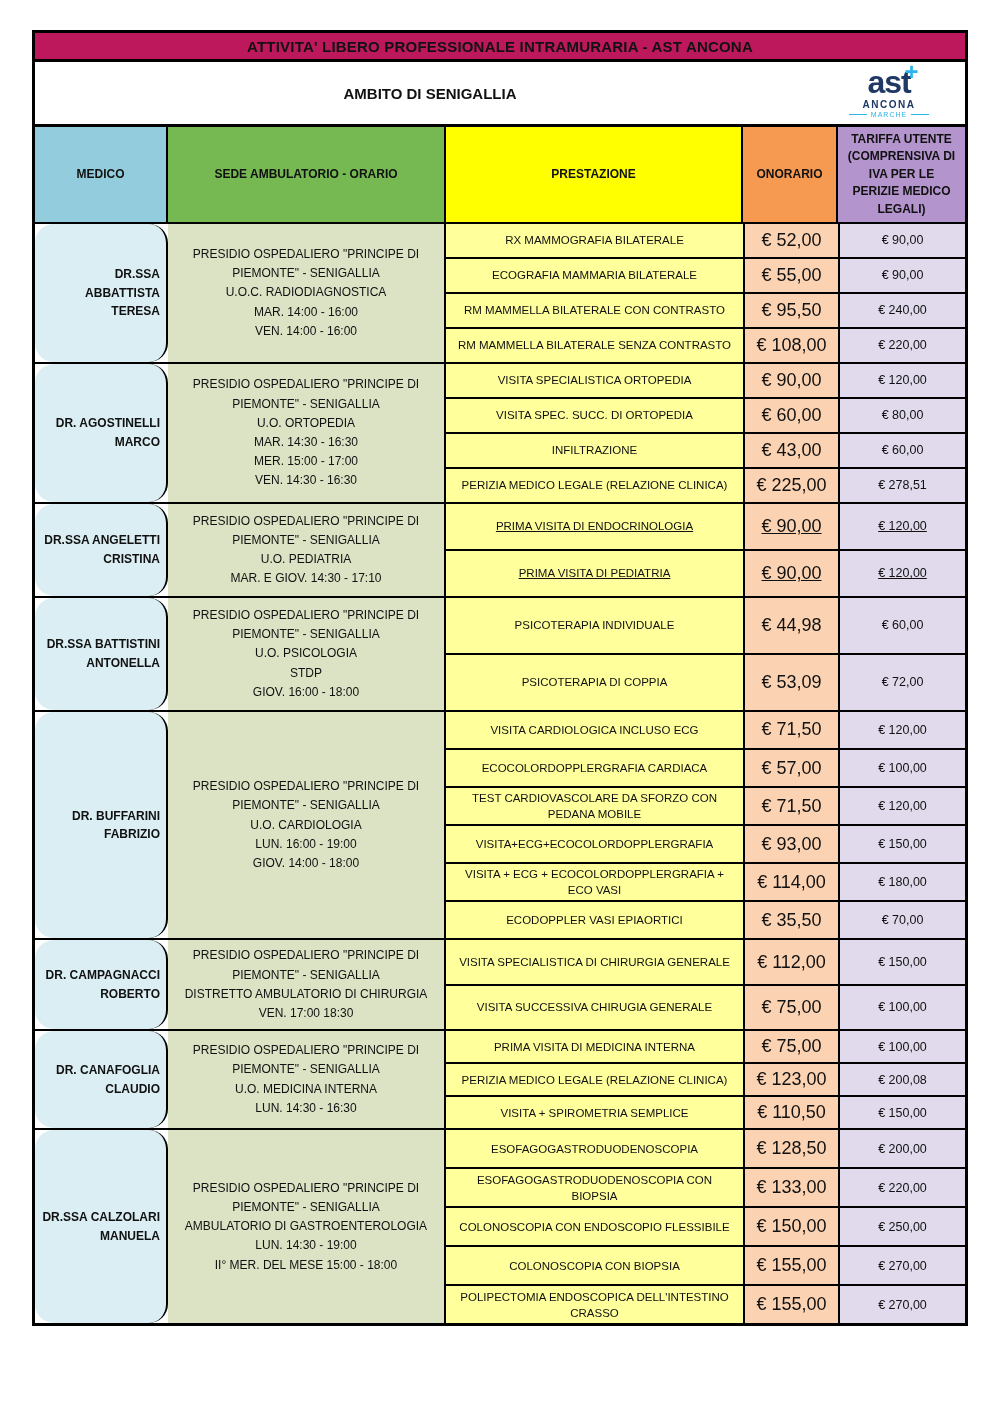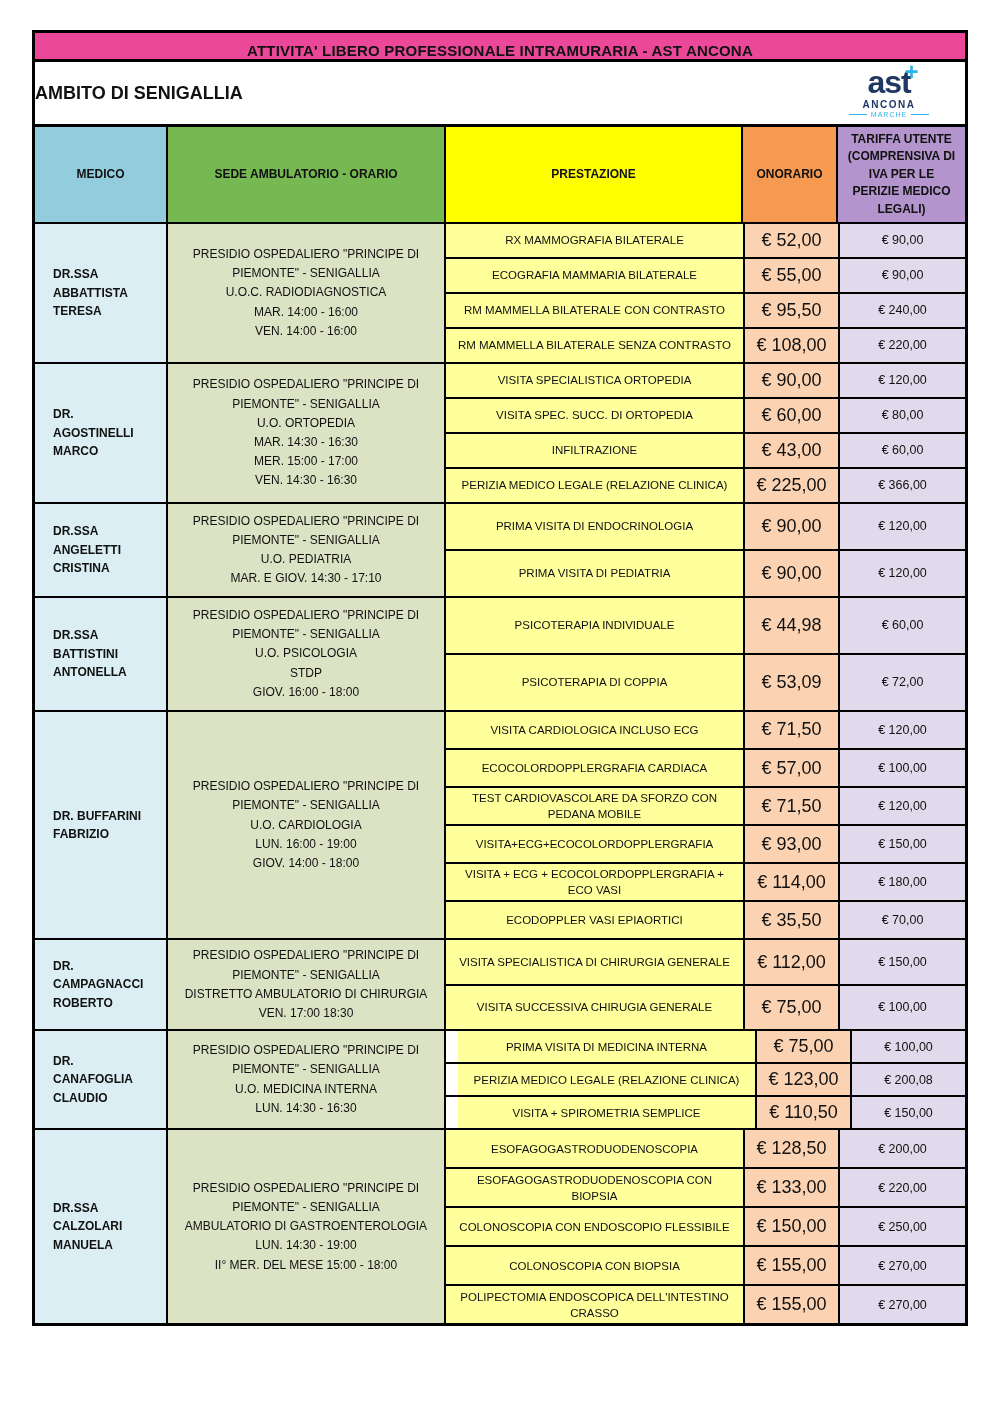--- a/index.html
+++ b/index.html
@@ -1,60 +1,60 @@
 <!DOCTYPE html>
 <html><head>
 <meta charset="utf-8">
 <style>
   html,body{margin:0;padding:0;background:#ffffff;width:1000px;height:1414px;overflow:hidden;
     font-family:"Liberation Sans",sans-serif;color:#111;}
   .page{position:absolute;left:32px;top:30px;width:936px;}
   .box{box-sizing:border-box;border:3px solid #000;}
-  .title1{background:#ec4899;height:32px;display:flex;align-items:flex-end;justify-content:center;
+  .title1{background:#be185d;height:32px;display:flex;align-items:center;justify-content:center;
     font-weight:bold;font-size:15px;letter-spacing:.2px;}
   .title2{margin-top:-3px;background:#fff;height:68px;display:flex;align-items:stretch;}
-  .title2-main{flex:1;display:flex;align-items:center;font-weight:bold;font-size:18px;}
+  .title2-main{flex:1;display:flex;align-items:center;justify-content:center;font-weight:bold;font-size:15px;}
   .logo{width:128px;display:flex;flex-direction:column;align-items:center;justify-content:center;padding-right:12px;}
   .logo-word{position:relative;font-weight:800;font-size:32px;line-height:28px;color:#203864;letter-spacing:-1px;}
   .logo-plus{position:absolute;top:-10px;right:-8px;color:#29b5e8;font-size:24px;font-weight:800;letter-spacing:0;}
   .logo-org{font-weight:800;font-size:10px;color:#203864;letter-spacing:1.5px;margin-top:3px;}
   .logo-region{display:flex;align-items:center;gap:4px;color:#29b5e8;font-size:7px;letter-spacing:1px;margin-top:1px;}
   .logo-region .line{width:18px;height:0;border-top:1px solid #29b5e8;}
 
   .tbl{margin-top:-3px;box-sizing:border-box;border:3px solid #000;background:#fff;}
   .colheader{display:flex;}
   .hcell{box-sizing:border-box;display:flex;align-items:center;justify-content:center;text-align:center;
     font-weight:bold;font-size:12px;min-height:88px;padding:4px 6px;border-right:2px solid #000;line-height:1.45;}
   .hcell:last-child{border-right:none;}
   .w-med{flex:0 0 133px;} .w-sede{flex:0 0 278px;} .w-prest{flex:0 0 297px;}
   .w-onor{flex:0 0 95px;} .w-tarif{flex:1;}
   .h-med{background:#93cddd;} .h-sede{background:#76b852;} .h-prest{background:#ffff00;}
   .h-onor{background:#f79a51;} .h-tarif{background:#b394cc;}
 
   .group{display:flex;border-top:2px solid #000;}
   .cell{box-sizing:border-box;}
   .medico{flex:0 0 133px;background:#daeef3;border-right:2px solid #000;display:flex;align-items:center;
-    justify-content:center;text-align:left;padding:4px 18px;}
+    justify-content:center;text-align:right;padding:4px 6px;border-radius:19px;}
   .medname{font-weight:bold;font-size:12px;line-height:1.55;}
   .sede{flex:0 0 278px;background:#dbe3c4;border-right:2px solid #000;display:flex;flex-direction:column;
     align-items:center;justify-content:center;text-align:center;padding:6px 10px;font-size:12px;}
   .sede-line{line-height:1.6;}
   .rows{flex:1;display:flex;flex-direction:column;}
   .prow{display:flex;flex:1;}
   .prow + .prow{border-top:2px solid #000;}
   .prest{flex:0 0 297px;background:#ffff9b;display:flex;align-items:center;justify-content:center;
     text-align:center;font-size:11.5px;line-height:1.4;padding:4px 10px;}
   .onor{flex:0 0 95px;background:#fbd3b3;border-left:2px solid #000;display:flex;align-items:center;
     justify-content:center;font-size:18px;}
   .tarif{flex:1;background:#e0daec;border-left:2px solid #000;display:flex;align-items:center;
     justify-content:center;font-size:12.5px;}
   .g1 .prow{min-height:33px;} .g2 .prow{min-height:33px;}
-  .g3 .prow{min-height:45px;} .g4 .prow{min-height:55px;}
+  .g3 .prow{min-height:45px;text-decoration:underline;} .g4 .prow{min-height:55px;}
   .g5 .prow{min-height:34px;} .g6 .prow{min-height:43px;}
-  .g7 .prow{min-height:31px;padding-left:12px;} .g8 .prow{min-height:35px;}
+  .g7 .prow{min-height:31px;} .g8 .prow{min-height:35px;}
 </style>
 </head>
 <body>
 
 <div class="page">
 
   <div class="box title1">
     <span>ATTIVITA' LIBERO PROFESSIONALE INTRAMURARIA - AST ANCONA</span>
   </div>
 
@@ -138,21 +138,21 @@
               <div class="cell tarif">€ 80,00</div>
             </div>
             <div class="prow">
               <div class="cell prest">INFILTRAZIONE</div>
               <div class="cell onor">€ 43,00</div>
               <div class="cell tarif">€ 60,00</div>
             </div>
             <div class="prow">
               <div class="cell prest">PERIZIA MEDICO LEGALE (RELAZIONE CLINICA)</div>
               <div class="cell onor">€ 225,00</div>
-              <div class="cell tarif">€ 366,00</div>
+              <div class="cell tarif">€ 278,51</div>
             </div>
           </div>
         </div>
         <div class="group g3">
           <div class="cell medico">
             <div class="medname">DR.SSA ANGELETTI CRISTINA</div>
           </div>
           <div class="cell sede">
             <div class="sede-line">PRESIDIO OSPEDALIERO "PRINCIPE DI PIEMONTE" - SENIGALLIA</div>
             <div class="sede-line">U.O. PEDIATRIA</div>

